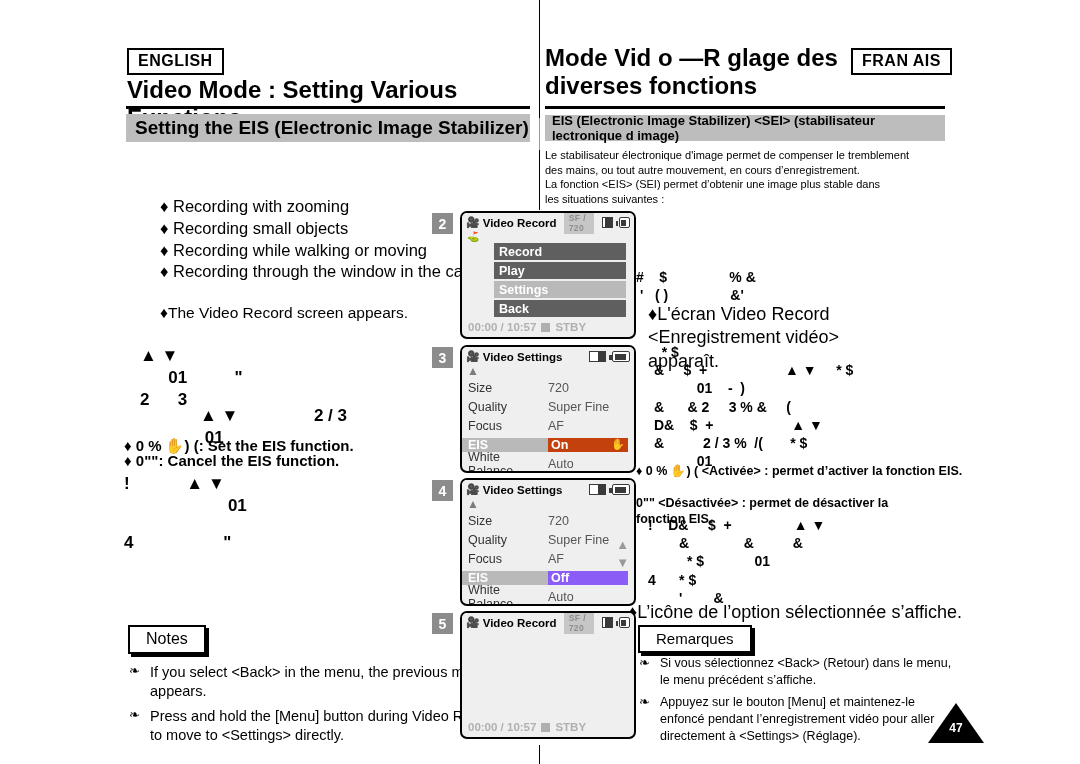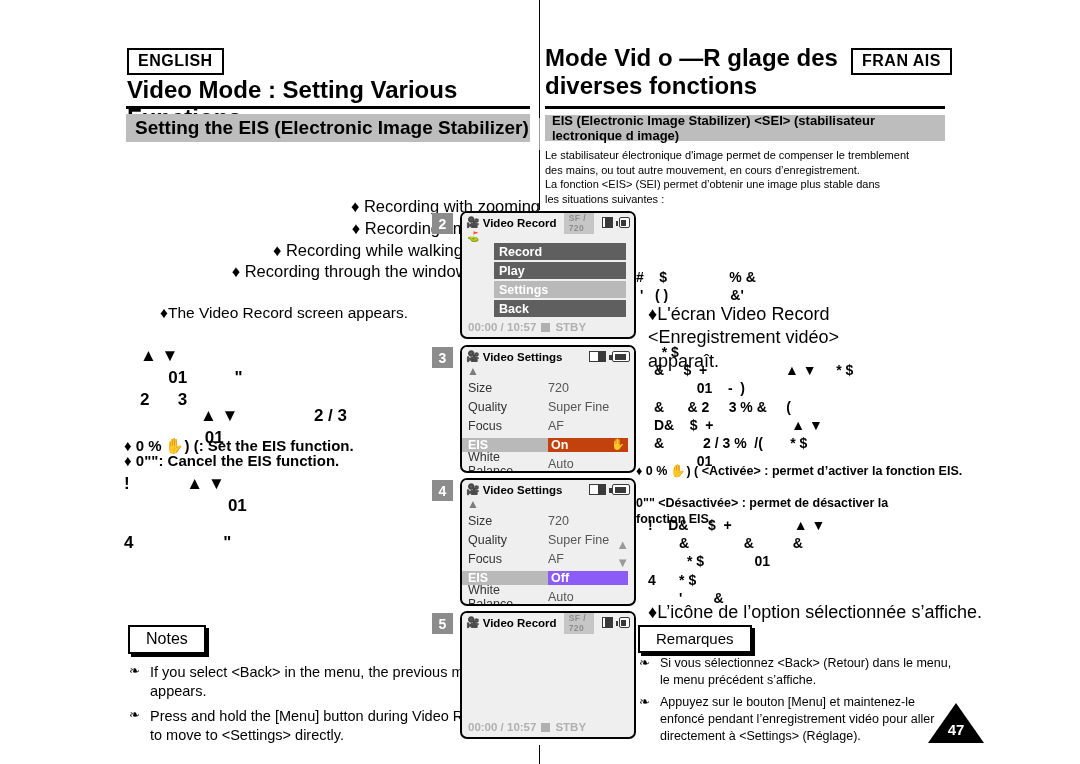--- a/index.html
+++ b/index.html
@@ -64,21 +64,21 @@
   #banner-en { left: 126px; top: 114px; width: 404px; height: 28px; font-size: 19px; padding-left: 9px; }
   #banner-fr { left: 545px; top: 115px; width: 400px; height: 26px; font-size: 13px; padding-left: 7px; }
 
   
   .body-en {
     position: absolute; left: 127px; top: 146px; width: 400px;
     font-size: 16.5px; line-height: 1.30; white-space: pre-line;
   }
   .bullet-list-en {
     position: absolute; left: 160px; top: 196px; width: 380px;
-    font-size: 16.5px; line-height: 1.32; text-align: right;
+    font-size: 16.5px; line-height: 1.32;
   }
   .bullet-list-en div::before, .note-arrow::before { content: "\2666  "; }
 
   .body-fr {
     position: absolute; left: 545px; top: 148px; width: 400px;
     font-size: 11px; line-height: 1.33; white-space: pre-line;
   }
   .bullet-list-fr {
     position: absolute; left: 636px; top: 206px; width: 330px;
     font-size: 12.5px; line-height: 1.47;
@@ -107,21 +107,21 @@
   
   .result-note {
     position: absolute; font-size: 15.5px; line-height: 1.3;
   }
   .result-note.fr { font-size: 18px; }
   .result-note::before { content: "\2666 "; }
 
   #res-en-1 { left: 160px; top: 303px; }
   #res-en-2 { left: 160px; top: 572px; }
   #res-fr-1 { left: 648px; top: 303px; width: 300px; }
-  #res-fr-2 { left: 648px; top: 601px; text-align: center; }
+  #res-fr-2 { left: 628px; top: 601px; text-align: center; }
 
   .opt-line { position: absolute; font-size: 15px; line-height: 1.30; }
   .opt-line.fr { font-size: 12.5px; line-height: 1.32; }
   #opt-en-on  { left: 124px; top: 436px; font-weight: bold; }
   #opt-en-off { left: 124px; top: 451px; font-weight: bold; }
   #opt-fr-on  { left: 636px; top: 463px; font-weight: bold; }
   #opt-fr-off { left: 636px; top: 478px; font-weight: bold; width: 310px; }
 
   
   .notes-box {
@@ -147,21 +147,21 @@
   
   #page-num-badge {
     position: absolute; left: 928px; top: 703px;
     width: 0; height: 0;
     border-left: 28px solid transparent;
     border-right: 28px solid transparent;
     border-bottom: 40px solid #000;
   }
   #page-num-text {
     position: absolute; left: 928px; top: 721px; width: 56px;
-    text-align: center; color: #fff; font-weight: bold; font-size: 15px;
+    text-align: center; color: #fff; font-weight: bold; font-size: 12px;
   }
 
   
   .lcd {
     position: absolute;
     width: 176px; height: 128px;
     border: 2px solid #000;
     border-radius: 7px;
     background: #efefef;
     overflow: hidden;

